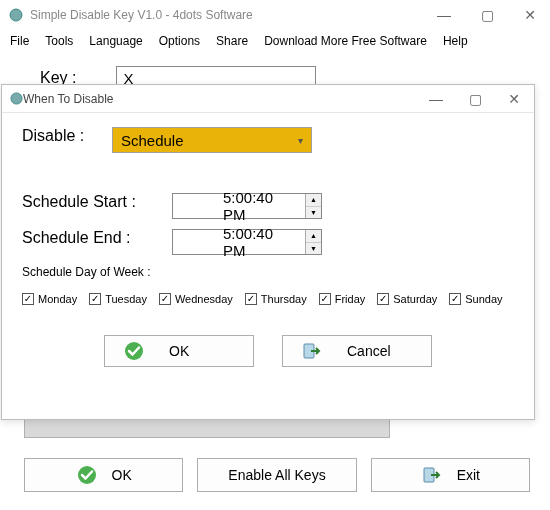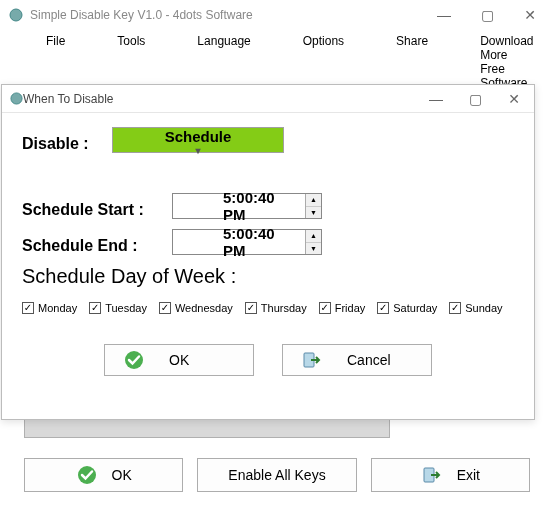--- a/index.html
+++ b/index.html
@@ -29,21 +29,21 @@
   .titlebar .title { flex: 1; }
   .win-controls { display: flex; gap: 18px; color: #666; font-size: 14px; }
   .win-controls span { cursor: default; padding: 2px 6px; }
   .menubar {
     display: flex;
     gap: 16px;
     padding: 4px 10px 6px 10px;
     font-size: 12px;
     color: #000;
   }
-  .menubar span { cursor: default; margin-left: 36px; }
+  .menubar span { cursor: default; }
   .main-area {
     padding: 12px 20px;
   }
   .key-row {
     display: flex;
     align-items: center;
     gap: 40px;
     font-size: 16px;
     margin-left: 20px;
   }
@@ -100,33 +100,32 @@
     height: 28px;
     display: flex;
     align-items: center;
     padding: 0 8px;
     border-bottom: 1px solid #e6e6e6;
     color: #444;
   }
   .dialog .d-titlebar .title { flex: 1; font-size: 12px; }
   .dialog .d-titlebar .win-controls { gap: 14px; }
   .dialog .body { padding: 14px 20px; font-size: 15px; }
-  .row { display: flex; align-items: flex-end; margin-bottom: 10px; font-weight: bold; }
+  .row { display: flex; align-items: flex-start; margin-bottom: 10px; }
   .label { width: 150px; font-size: 16px; }
   .select {
-    width: 172px;
+    width: 200px;
     height: 26px;
     border: 1px solid #a0a0a0;
-    background: #84cc16;
+    background: #eab308;
     display: flex;
     align-items: center;
     padding: 0 8px;
     justify-content: space-between;
     font-size: 15px;
-    flex-direction: column;
   }
   .select .chev { color: #555; font-size: 10px; }
   .gap { height: 30px; }
   .time-box {
     display: flex;
     align-items: stretch;
     border: 1px solid #888;
     height: 26px;
     width: 150px;
     background: #fff;
@@ -140,21 +139,21 @@
     border-left: 1px solid #aaa;
   }
   .spinner div {
     flex: 1;
     display:flex; align-items:center; justify-content:center;
     font-size: 7px;
     background: #f0f0f0;
     border-bottom: 1px solid #ccc;
   }
   .spinner div:last-child { border-bottom: none; }
-  .dow-label { font-size: 20px; margin-top: 8px; }
+  .dow-label { font-size: 12px; margin-top: 8px; }
   .dow-row {
     display: flex;
     gap: 12px;
     margin-top: 14px;
     font-size: 11px;
     align-items: center;
     flex-wrap: nowrap;
   }
   .dow-item { display: flex; align-items: center; gap: 4px; }
   .cb {

